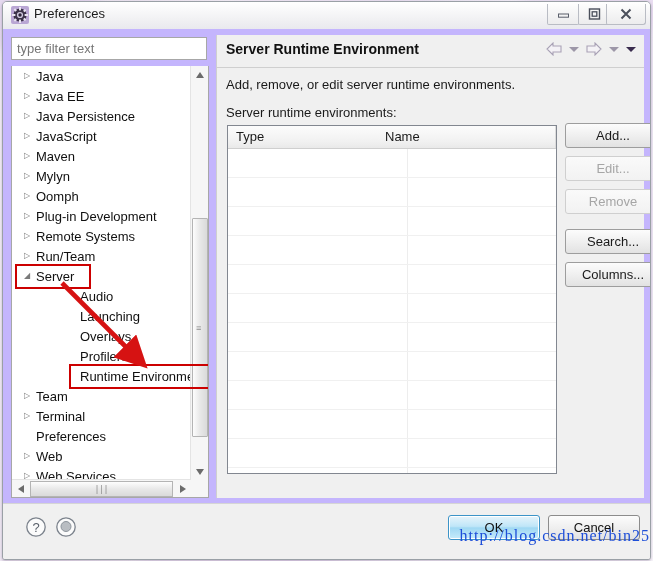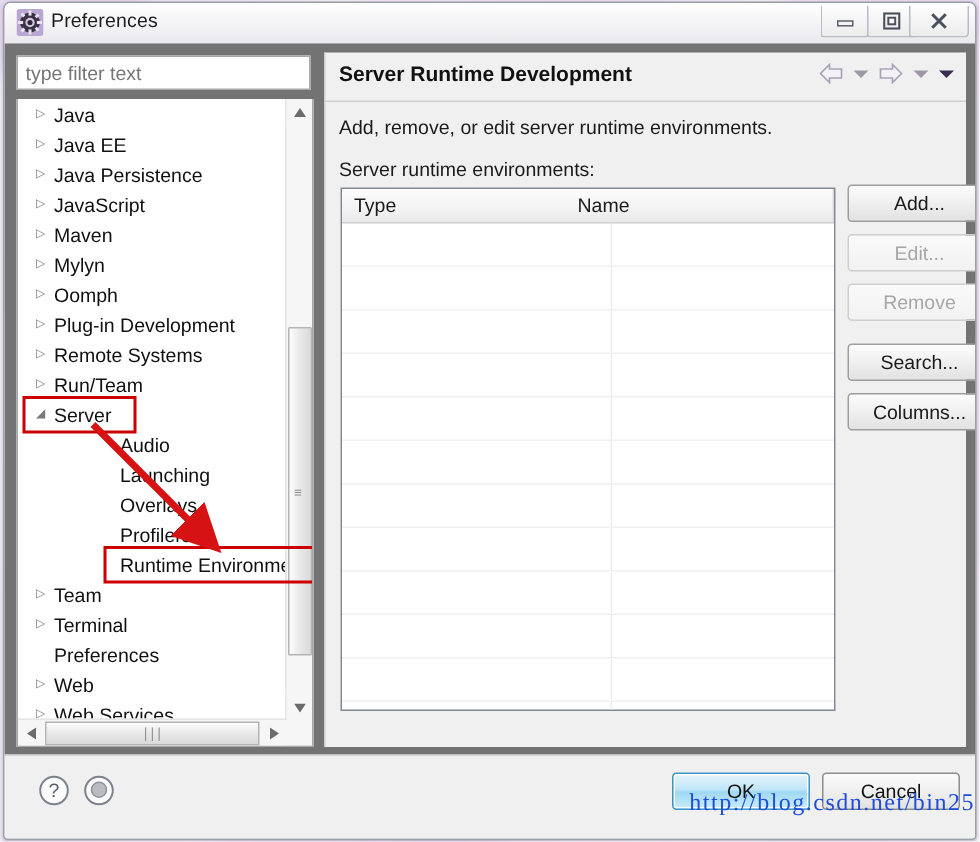--- a/index.html
+++ b/index.html
@@ -81,21 +81,21 @@
   #btn-max  { right: 40px; border-radius: 0 0 2px 2px; }
   #btn-close{ right: 4px; width: 38px; border-radius: 0 0 3px 2px; }
 
   
   #dialog-body {
     position: absolute;
     top: 27px;
     left: 0;
     right: 0;
     bottom: 55px;
-    background: #737373;
+    background: #c4b5fd;
   }
 
   
   #left-pane {
     position: absolute;
     left: 8px;
     top: 8px;
     width: 200px;
     bottom: 6px;
   }
@@ -603,21 +603,21 @@
         </div>
         <div id="tree-corner"></div>
       <div class="redbox" style="left: 3px; top: 198px; width: 72.2969px; height: 21px; border-color: rgb(204, 0, 0);"></div>
           <div class="redbox" style="left: 57px; top: 298px; width: 139px; height: 21px; border-color: rgb(204, 0, 0);"></div>
         </div>
     </div>
 
     <div id="right-pane">
 
       <div id="pane-header">
-        <span id="pane-title">Server Runtime Development</span>
+        <span id="pane-title">Server Runtime Environment</span>
         <div id="nav-tools">
           <span class="navicon">
             <svg width="16" height="14" viewBox="0 0 16 14">
               <path d="M7 1 L7 4 L15 4 L15 10 L7 10 L7 13 L1 7 Z" fill="#f4f2f6" stroke="#a9a2b6" stroke-width="1.1"></path>
             </svg>
           </span>
           <span class="caret"></span>
           <span class="navicon">
             <svg width="16" height="14" viewBox="0 0 16 14">
               <path d="M9 1 L9 4 L1 4 L1 10 L9 10 L9 13 L15 7 Z" fill="#f4f2f6" stroke="#a9a2b6" stroke-width="1.1"></path>

